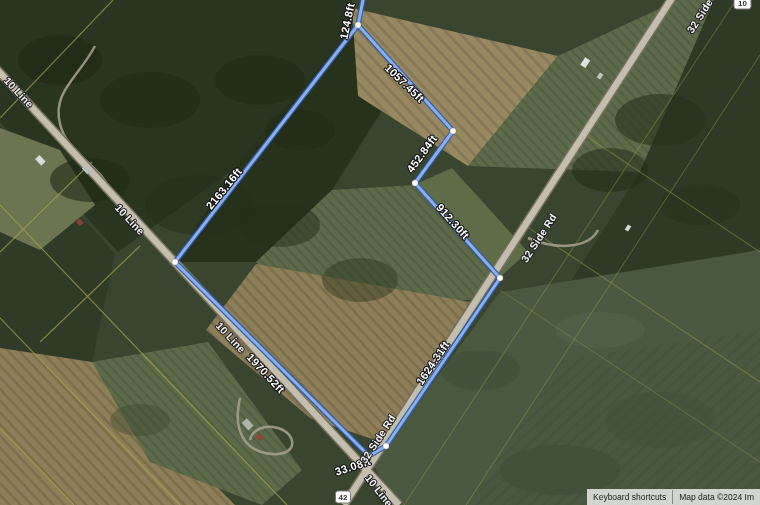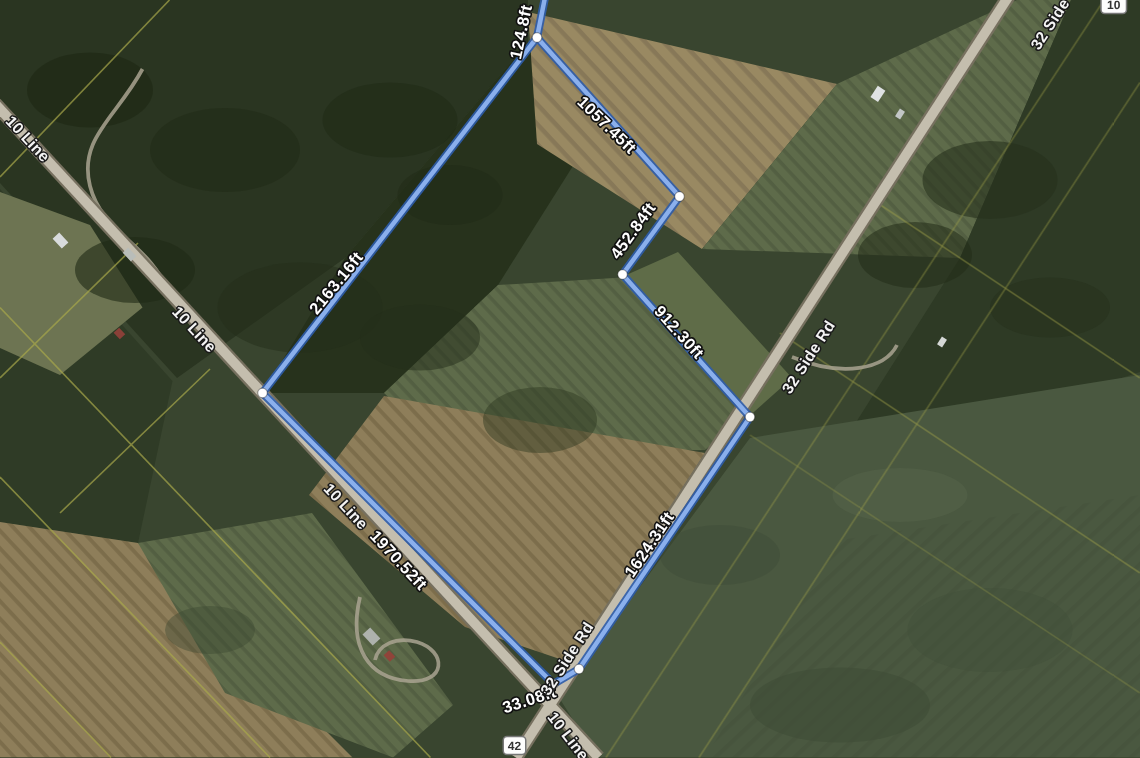--- a/index.html
+++ b/index.html
@@ -160,13 +160,17 @@
         <text class="shield-txt" x="343" y="500">42</text>
       </g>
       <g>
         <rect x="734" y="-4" width="17" height="13" rx="2.5" fill="#fdfdfd" stroke="#777" stroke-width="1"></rect>
         <text class="shield-txt" x="742.5" y="6">10</text>
       </g>
     </g>
   </svg>
 
 
+  <div class="attrib">
+    <span>Keyboard shortcuts</span>
+    <span class="sep">Map data ©2024 Im</span>
+  </div>
 </div>
 
 </body></html>

